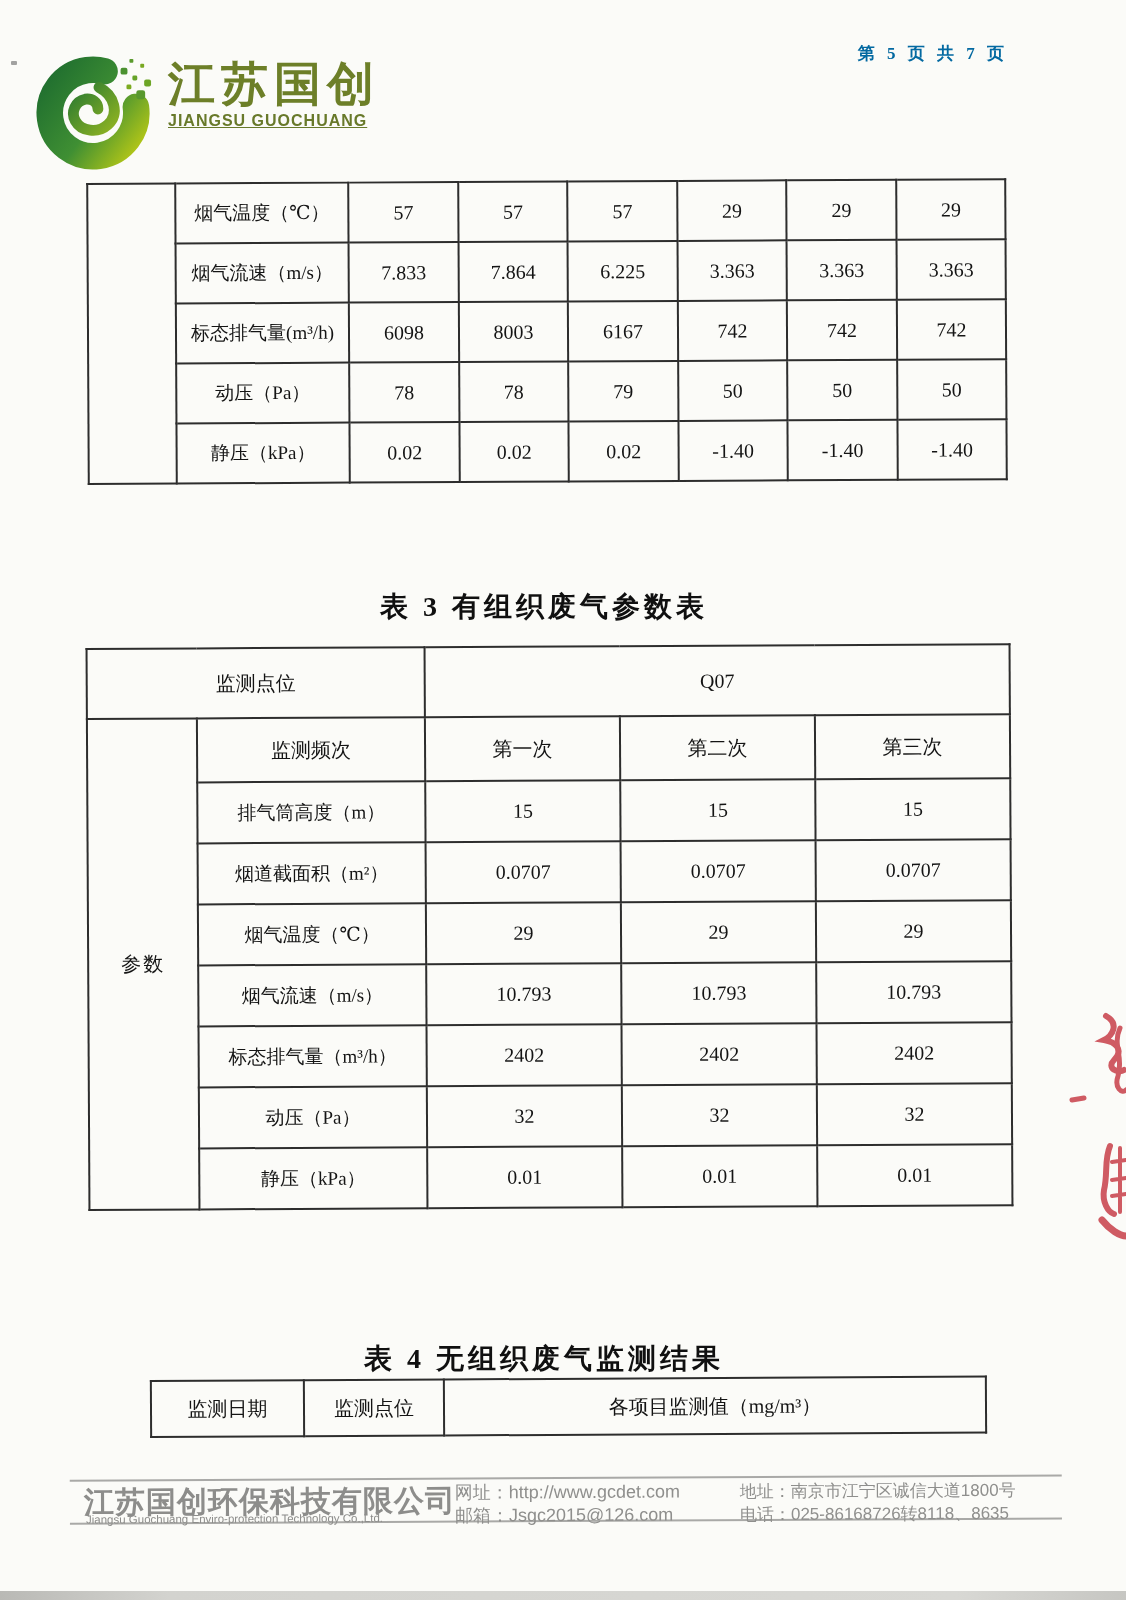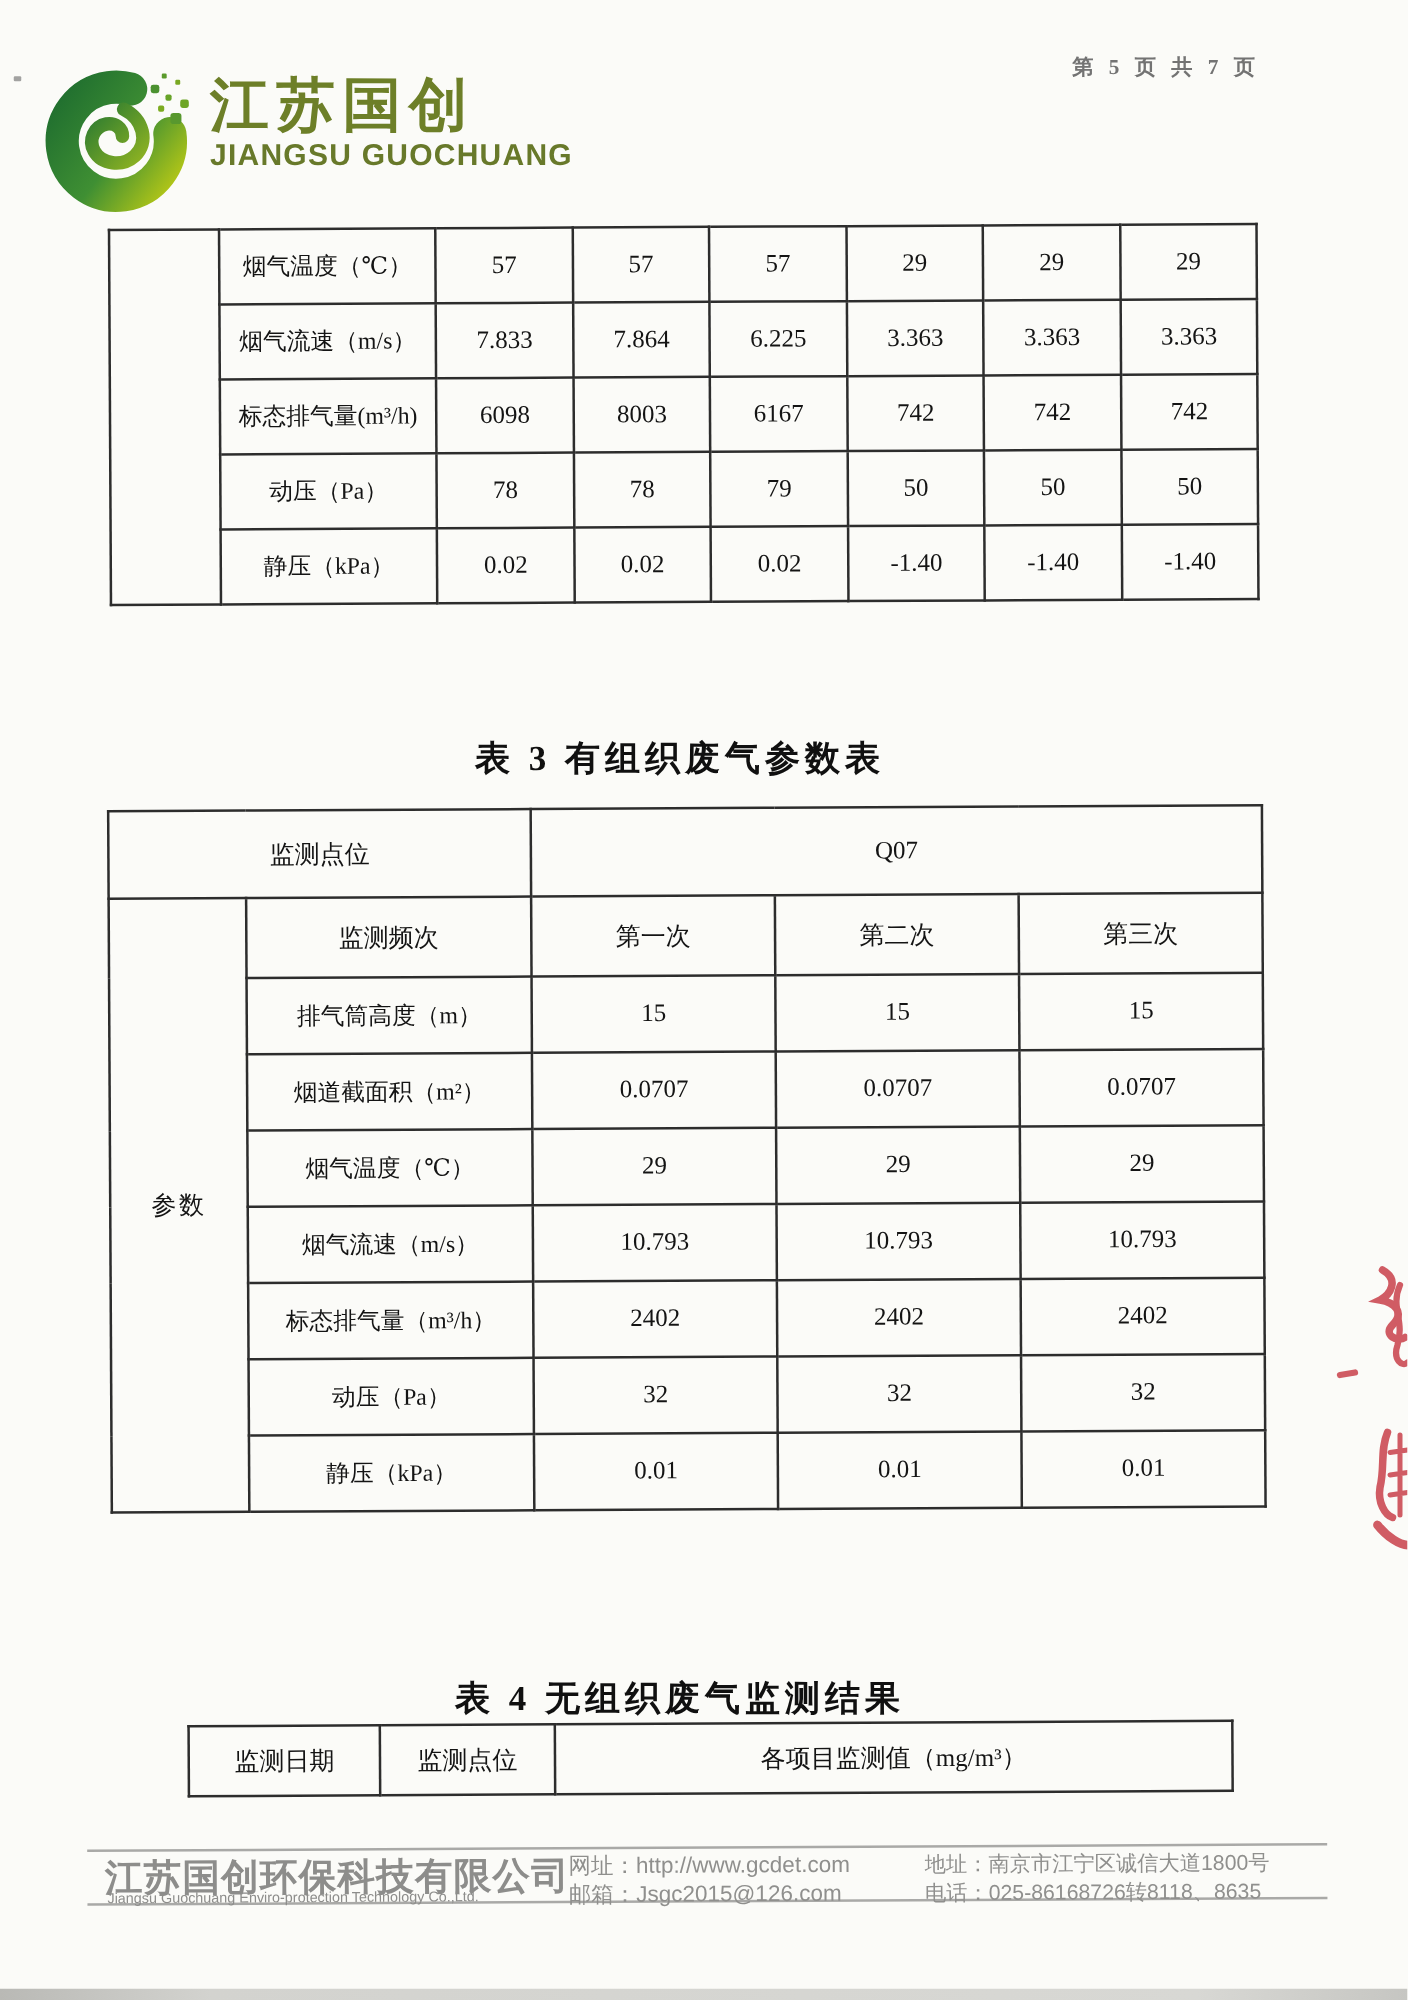--- a/index.html
+++ b/index.html
@@ -7,31 +7,31 @@
     width:1126px;height:1600px;position:relative;overflow:hidden;
     background:#fbfbf8;
     font-family:"Liberation Serif","DejaVu Serif",serif;
     color:#151515;
   }
   .abs{position:absolute;}
   .tilt{transform:rotate(-0.3deg);transform-origin:0 50%;}
 
   
   #page-number{
-    top:42px;right:118px;font-size:17px;font-weight:600;letter-spacing:4px;color:#737373;
+    top:42px;right:118px;font-size:17px;font-weight:600;letter-spacing:4px;color:#0369a1;
   }
   #logo{top:52px;left:36px;display:flex;align-items:flex-start;}
   #logo-text{margin-left:14px;margin-top:8px;line-height:1;}
   #logo-cn{
     font-family:"Liberation Sans","DejaVu Sans",sans-serif;
     font-size:47px;font-weight:700;color:#6d7f28;letter-spacing:6px;white-space:nowrap;
   }
   #logo-en{
     font-family:"Liberation Sans","DejaVu Sans",sans-serif;
-    font-size:24px;font-weight:700;color:#68792a;letter-spacing:1px;margin-top:6px;white-space:nowrap;
+    font-size:16px;font-weight:700;color:#68792a;letter-spacing:1px;margin-top:6px;white-space:nowrap;text-decoration:underline;
   }
   #scan-speck{top:61px;left:11px;width:6px;height:4px;background:#5a5a5a;opacity:.55;border-radius:1px;}
 
   
   table{border-collapse:collapse;table-layout:fixed;background:transparent;}
   td{
     border:2px solid #2d2d2d;text-align:center;vertical-align:middle;
     font-size:20px;color:#141414;padding:0 2px;overflow:hidden;
   }
   td.lbl{font-size:19px;}

